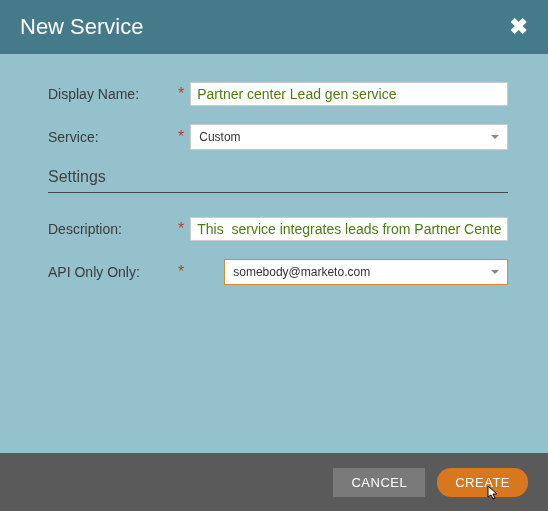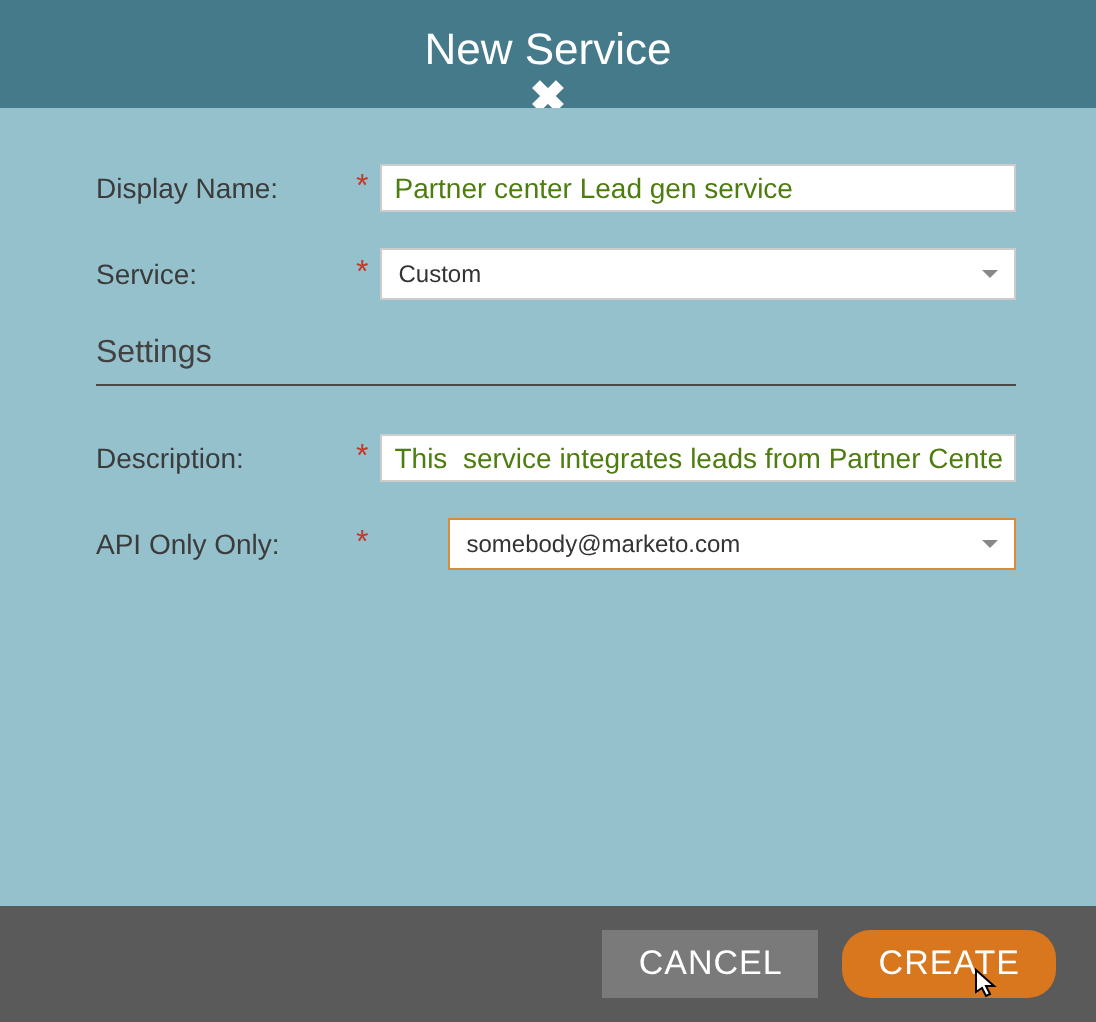--- a/index.html
+++ b/index.html
@@ -22,21 +22,20 @@
       flex-direction: column;
     }
     .header {
       background: #447a8a;
       color: #fff;
       padding: 12px 20px;
       display: flex;
       justify-content: space-between;
       align-items: center;
       height: 54px;
-      flex-direction: column;
     }
     .header-title {
       font-size: 22px;
       font-weight: 400;
     }
     .close-btn {
       font-size: 22px;
       font-weight: bold;
       cursor: pointer;
       color: #fff;
@@ -119,21 +118,21 @@
       display: flex;
       justify-content: flex-end;
       align-items: center;
       padding: 0 20px;
       gap: 12px;
       position: relative;
     }
     .btn {
       border: none;
       padding: 7px 18px;
-      font-size: 17px;
+      font-size: 13px;
       letter-spacing: 0.5px;
       cursor: pointer;
       font-family: inherit;
       color: #fff;
     }
     .btn-cancel {
       background: #7a7a7a;
     }
     .btn-create {
       background: #d8771e;

